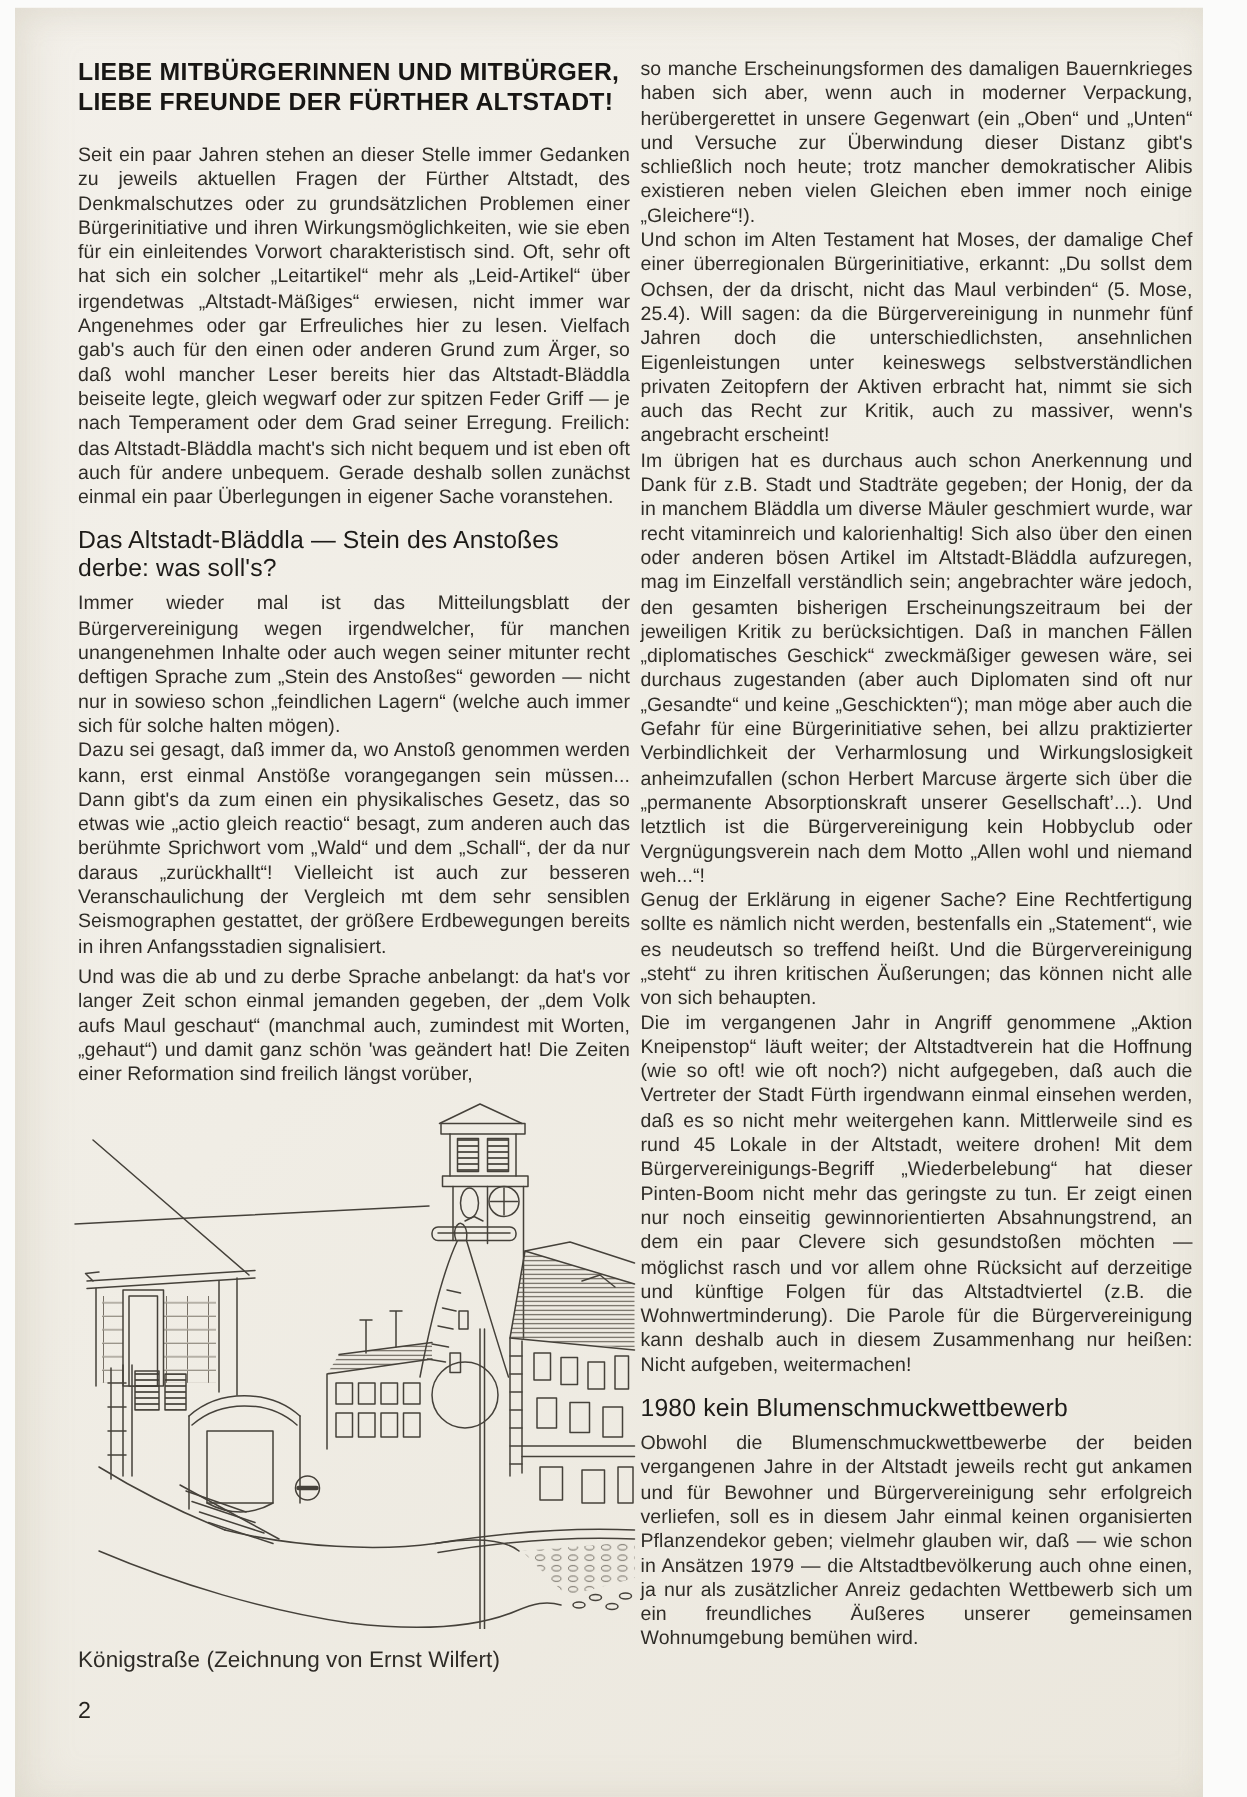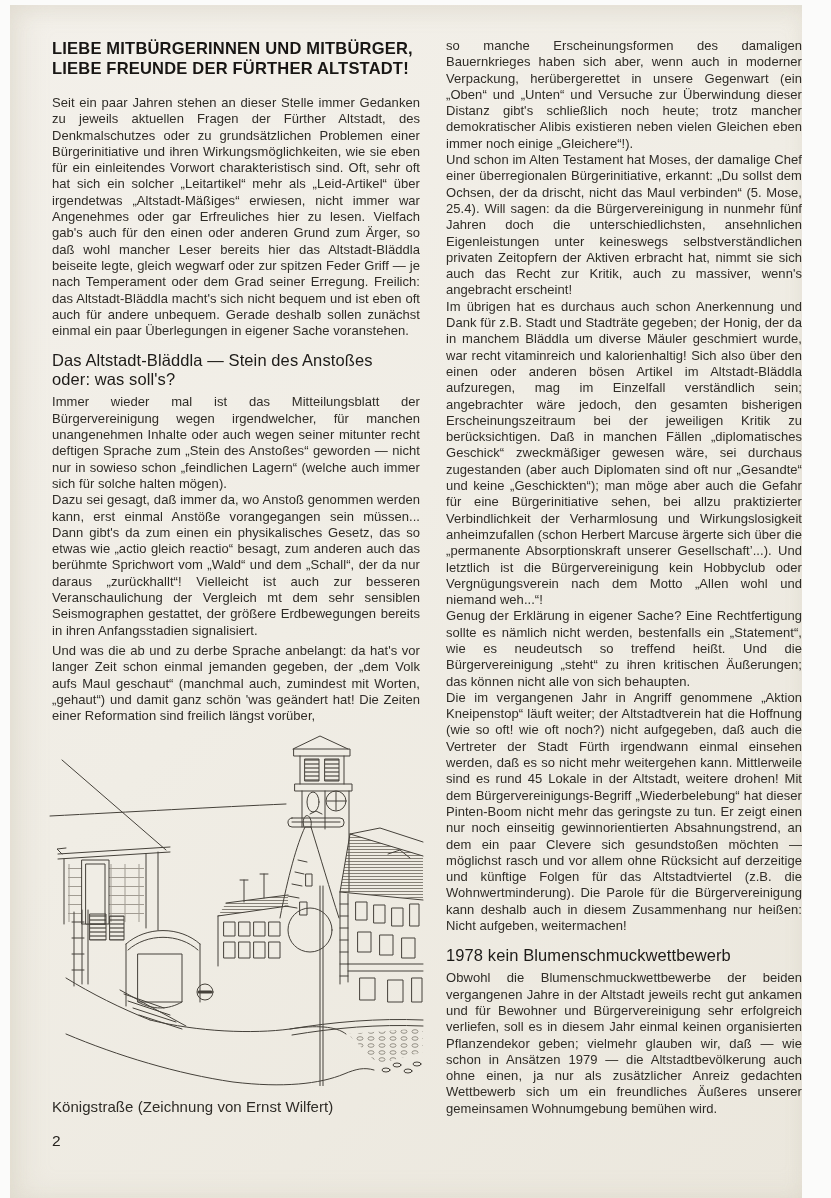--- a/index.html
+++ b/index.html
@@ -6,21 +6,21 @@
   body{
     width:831px;height:1198px;position:relative;overflow:hidden;
     background:#fbfbfa;
     font-family:"Liberation Sans", sans-serif;
   }
   .paper{
     position:absolute;left:10px;top:5px;width:792px;height:1193px;
     background:linear-gradient(135deg,#f3f0ea 0%,#f0ede5 45%,#ebe7dd 100%);
     box-shadow:inset 12px 0 28px rgba(190,180,160,.22), inset 0 6px 18px rgba(190,180,160,.15);
   }
-  .content{display:flex;gap:26px;padding:33px 0 0 42px;}
+  .content{display:flex;gap:7px;padding:33px 0 0 42px;}
   .col{width:368px;color:#2f2c27;font-size:13px;line-height:16.3px;text-align:justify;letter-spacing:.05px;}
   .col p{margin:0;}
   p.gap-top{margin-top:4px;}
   h1{
     font-size:16.5px;line-height:20px;font-weight:bold;color:#181614;
     letter-spacing:.2px;margin:0 0 17px 0;text-align:left;
   }
   h2{
     font-size:16.5px;line-height:19px;font-weight:normal;color:#1d1b18;
     margin:12px 0 5px 0;text-align:left;letter-spacing:.1px;
@@ -39,21 +39,21 @@
     <div class="col">
       <h1>
         <div>LIEBE MITBÜRGERINNEN UND MITBÜRGER,</div>
         <div>LIEBE FREUNDE DER FÜRTHER ALTSTADT!</div>
       </h1>
 
       <p>Seit ein paar Jahren stehen an dieser Stelle immer Gedanken zu jeweils aktuellen Fragen der Fürther Altstadt, des Denkmalschutzes oder zu grundsätzlichen Problemen einer Bürgerinitiative und ihren Wirkungsmöglichkeiten, wie sie eben für ein einleitendes Vorwort charakteristisch sind. Oft, sehr oft hat sich ein solcher „Leitartikel“ mehr als „Leid-Artikel“ über irgendetwas „Altstadt-Mäßiges“ erwiesen, nicht immer war Angenehmes oder gar Erfreuliches hier zu lesen. Vielfach gab's auch für den einen oder anderen Grund zum Ärger, so daß wohl mancher Leser bereits hier das Altstadt-Bläddla beiseite legte, gleich wegwarf oder zur spitzen Feder Griff — je nach Temperament oder dem Grad seiner Erregung. Freilich: das Altstadt-Bläddla macht's sich nicht bequem und ist eben oft auch für andere unbequem. Gerade deshalb sollen zunächst einmal ein paar Überlegungen in eigener Sache voranstehen.</p>
 
       <h2 class="first">
         <div>Das Altstadt-Bläddla — Stein des Anstoßes</div>
-        <div>oder: was soll's?</div>
+        <div>derbe: was soll's?</div>
       </h2>
 
       <p>Immer wieder mal ist das Mitteilungsblatt der Bürgervereinigung wegen irgendwelcher, für manchen unangenehmen Inhalte oder auch wegen seiner mitunter recht deftigen Sprache zum „Stein des Anstoßes“ geworden — nicht nur in sowieso schon „feindlichen Lagern“ (welche auch immer sich für solche halten mögen).</p>
       <p>Dazu sei gesagt, daß immer da, wo Anstoß genommen werden kann, erst einmal Anstöße vorangegangen sein müssen... Dann gibt's da zum einen ein physikalisches Gesetz, das so etwas wie „actio gleich reactio“ besagt, zum anderen auch das berühmte Sprichwort vom „Wald“ und dem „Schall“, der da nur daraus „zurückhallt“! Vielleicht ist auch zur besseren Veranschaulichung der Vergleich mt dem sehr sensiblen Seismographen gestattet, der größere Erdbewegungen bereits in ihren Anfangsstadien signalisiert.</p>
       <p class="gap-top">Und was die ab und zu derbe Sprache anbelangt: da hat's vor langer Zeit schon einmal jemanden gegeben, der „dem Volk aufs Maul geschaut“ (manchmal auch, zumindest mit Worten, „gehaut“) und damit ganz schön 'was geändert hat! Die Zeiten einer Reformation sind freilich längst vorüber,</p>
 
       
       <svg class="illustration" width="378" height="352" viewBox="0 0 378 352">
         <defs>
           <pattern id="hl" width="4" height="3" patternUnits="userSpaceOnUse">
@@ -172,18 +172,18 @@
     </div>
 
     <div class="col">
       <p>so manche Erscheinungsformen des damaligen Bauernkrieges haben sich aber, wenn auch in moderner Verpackung, herübergerettet in unsere Gegenwart (ein „Oben“ und „Unten“ und Versuche zur Überwindung dieser Distanz gibt's schließlich noch heute; trotz mancher demokratischer Alibis existieren neben vielen Gleichen eben immer noch einige „Gleichere“!).</p>
       <p>Und schon im Alten Testament hat Moses, der damalige Chef einer überregionalen Bürgerinitiative, erkannt: „Du sollst dem Ochsen, der da drischt, nicht das Maul verbinden“ (5. Mose, 25.4). Will sagen: da die Bürgervereinigung in nunmehr fünf Jahren doch die unterschiedlichsten, ansehnlichen Eigenleistungen unter keineswegs selbstverständlichen privaten Zeitopfern der Aktiven erbracht hat, nimmt sie sich auch das Recht zur Kritik, auch zu massiver, wenn's angebracht erscheint!</p>
       <p>Im übrigen hat es durchaus auch schon Anerkennung und Dank für z.B. Stadt und Stadträte gegeben; der Honig, der da in manchem Bläddla um diverse Mäuler geschmiert wurde, war recht vitaminreich und kalorienhaltig! Sich also über den einen oder anderen bösen Artikel im Altstadt-Bläddla aufzuregen, mag im Einzelfall verständlich sein; angebrachter wäre jedoch, den gesamten bisherigen Erscheinungszeitraum bei der jeweiligen Kritik zu berücksichtigen. Daß in manchen Fällen „diplomatisches Geschick“ zweckmäßiger gewesen wäre, sei durchaus zugestanden (aber auch Diplomaten sind oft nur „Gesandte“ und keine „Geschickten“); man möge aber auch die Gefahr für eine Bürgerinitiative sehen, bei allzu praktizierter Verbindlichkeit der Verharmlosung und Wirkungslosigkeit anheimzufallen (schon Herbert Marcuse ärgerte sich über die „permanente Absorptionskraft unserer Gesellschaft’...). Und letztlich ist die Bürgervereinigung kein Hobbyclub oder Vergnügungsverein nach dem Motto „Allen wohl und niemand weh...“!</p>
       <p>Genug der Erklärung in eigener Sache? Eine Rechtfertigung sollte es nämlich nicht werden, bestenfalls ein „Statement“, wie es neudeutsch so treffend heißt. Und die Bürgervereinigung „steht“ zu ihren kritischen Äußerungen; das können nicht alle von sich behaupten.</p>
 
       <p>Die im vergangenen Jahr in Angriff genommene „Aktion Kneipenstop“ läuft weiter; der Altstadtverein hat die Hoffnung (wie so oft! wie oft noch?) nicht aufgegeben, daß auch die Vertreter der Stadt Fürth irgendwann einmal einsehen werden, daß es so nicht mehr weitergehen kann. Mittlerweile sind es rund 45 Lokale in der Altstadt, weitere drohen! Mit dem Bürgervereinigungs-Begriff „Wiederbelebung“ hat dieser Pinten-Boom nicht mehr das geringste zu tun. Er zeigt einen nur noch einseitig gewinnorientierten Absahnungstrend, an dem ein paar Clevere sich gesundstoßen möchten — möglichst rasch und vor allem ohne Rücksicht auf derzeitige und künftige Folgen für das Altstadtviertel (z.B. die Wohnwertminderung). Die Parole für die Bürgervereinigung kann deshalb auch in diesem Zusammenhang nur heißen: Nicht aufgeben, weitermachen!</p>
 
-      <h2>1978 kein Blumenschmuckwettbewerb</h2>
+      <h2>1980 kein Blumenschmuckwettbewerb</h2>
       <p>Obwohl die Blumenschmuckwettbewerbe der beiden vergangenen Jahre in der Altstadt jeweils recht gut ankamen und für Bewohner und Bürgervereinigung sehr erfolgreich verliefen, soll es in diesem Jahr einmal keinen organisierten Pflanzendekor geben; vielmehr glauben wir, daß — wie schon in Ansätzen 1979 — die Altstadtbevölkerung auch ohne einen, ja nur als zusätzlicher Anreiz gedachten Wettbewerb sich um ein freundliches Äußeres unserer gemeinsamen Wohnumgebung bemühen wird.</p>
     </div>
 
   </div>
 </div>
 
 </body></html>

